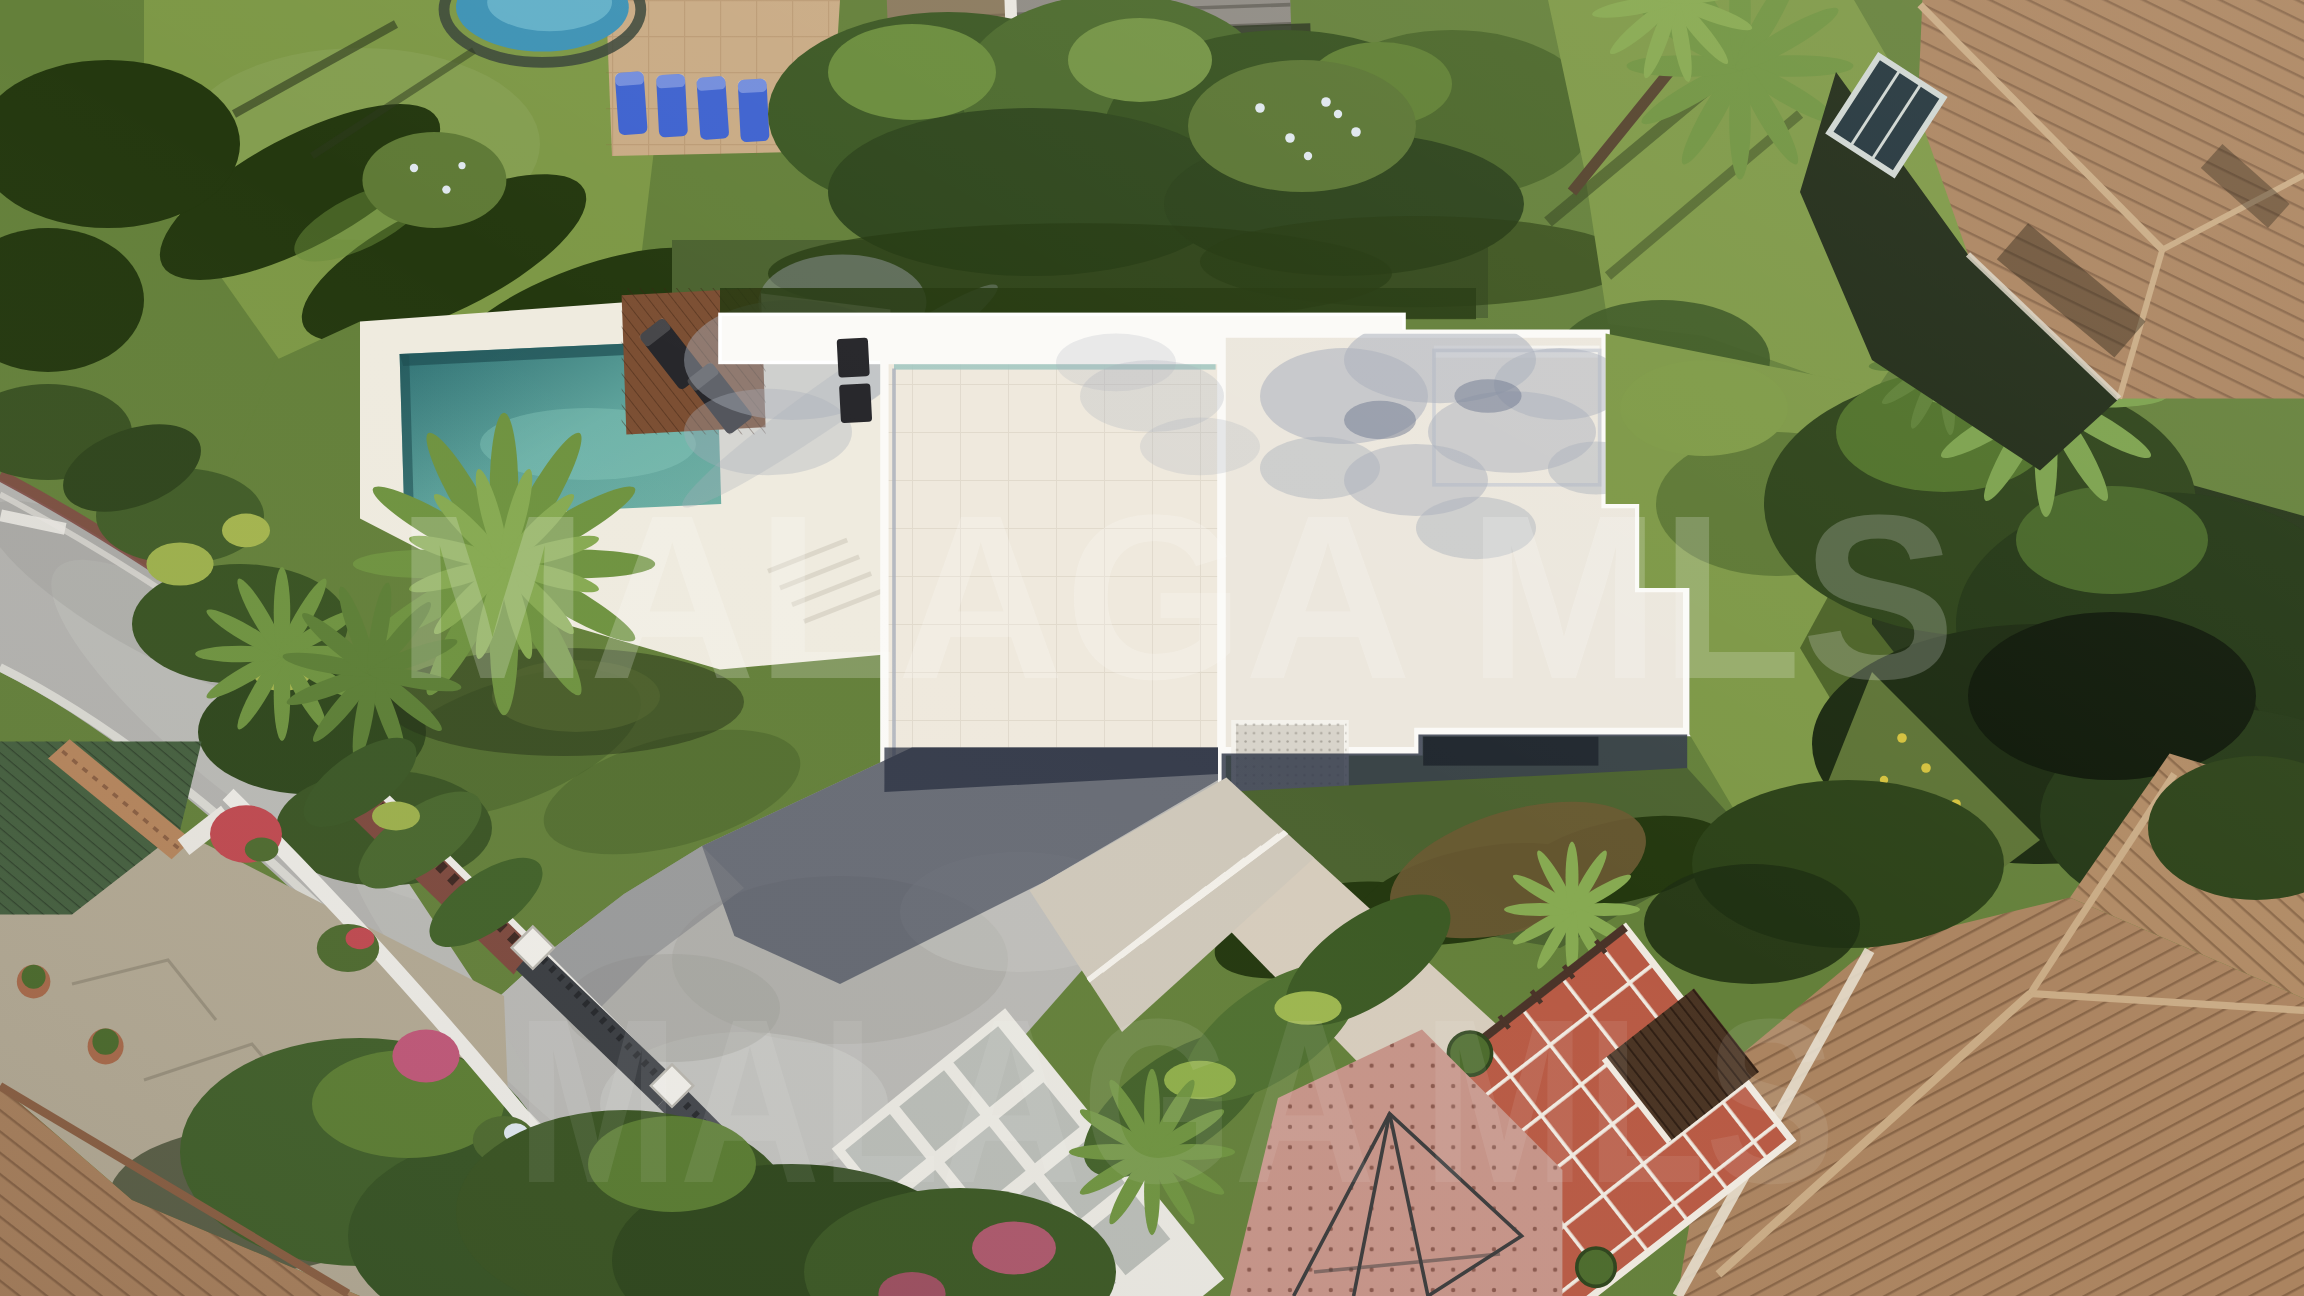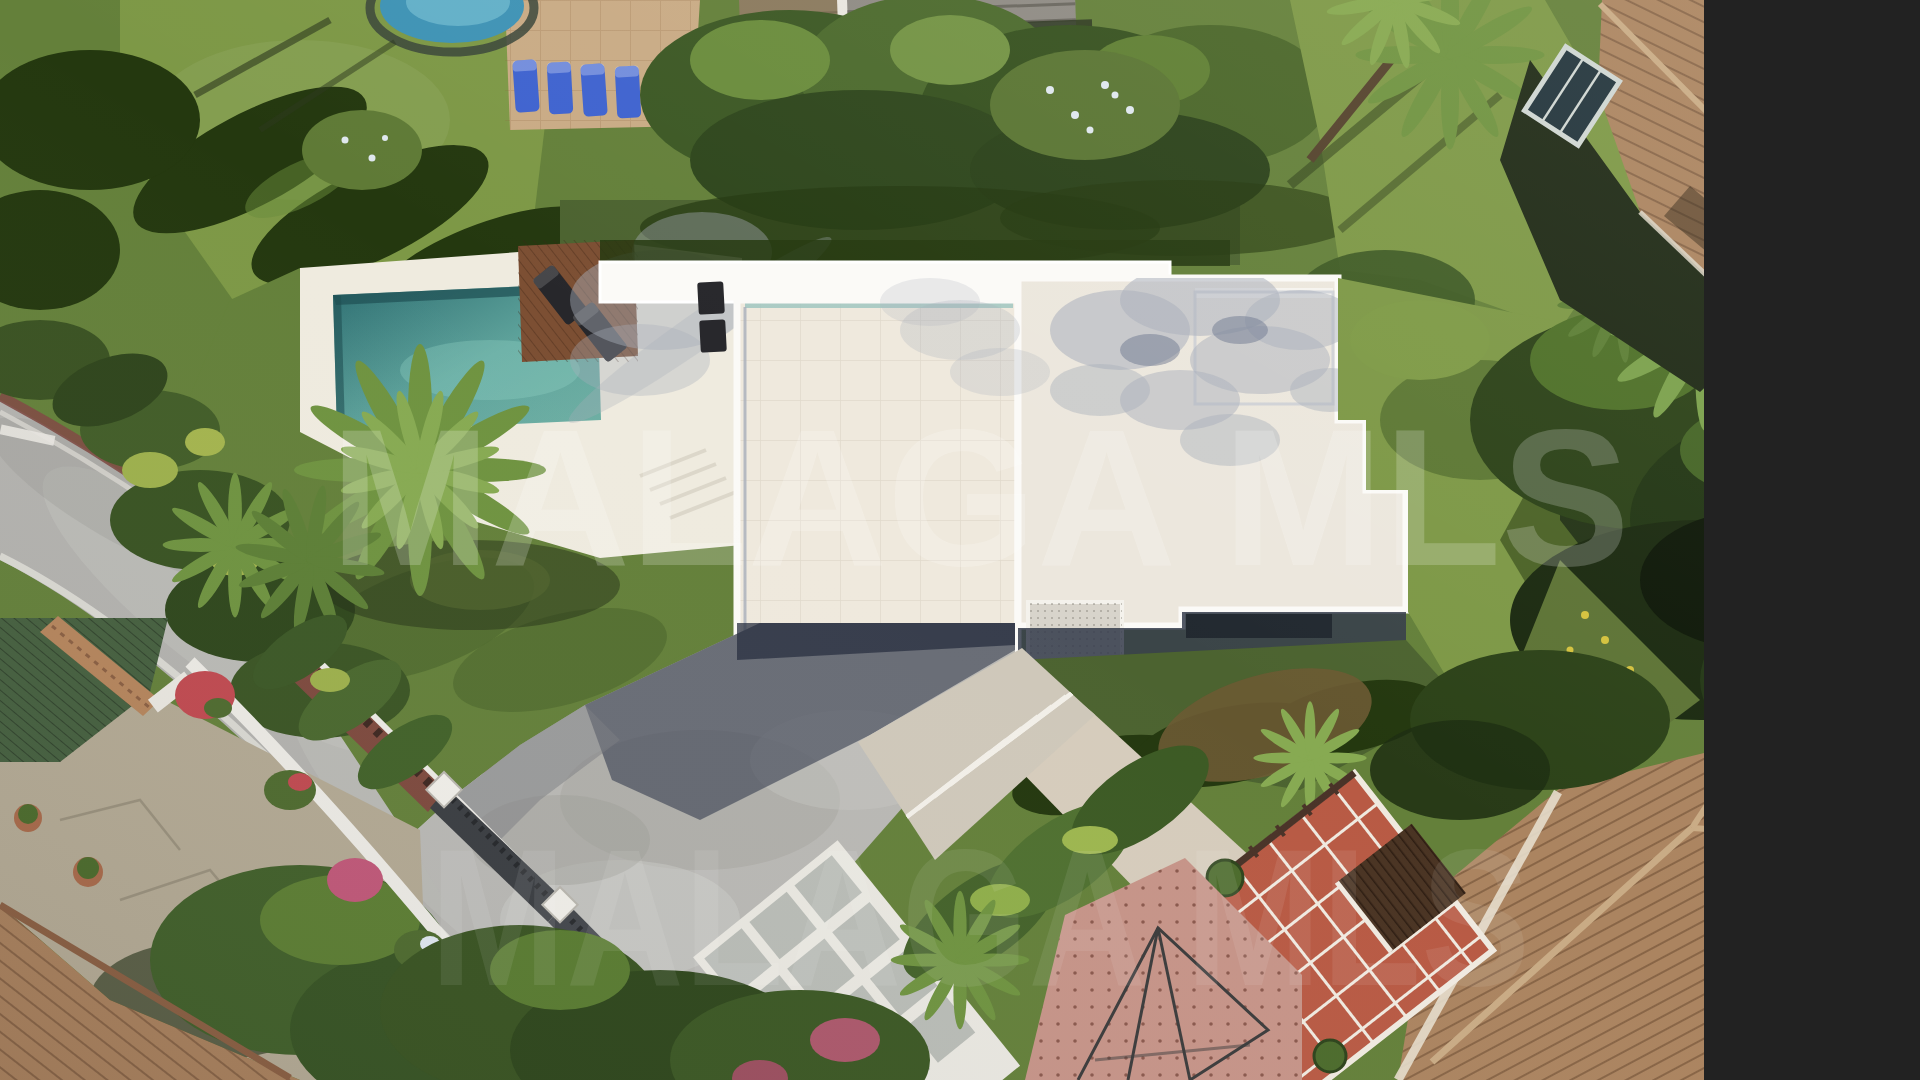--- a/index.html
+++ b/index.html
@@ -1,16 +1,16 @@
 <!DOCTYPE html>
 <html style="--lawn: #64803a; --lawn_dark: #4c6330; --lawn_bright: #7d9846; --canopy: #3c5824; --canopy_dark: #24380f; --canopy_light: #6a8c3c; --road: #b3b2ae; --curb: #dddbd5; --gutter: #7e4a42; --paving: #efebdf; --roof_tile: #efe9dd; --roof_grout: #ddd6c8; --parapet: #fbfaf7; --parapet_shadow: #a9afbb; --shadow: #333b4d; --shadow_deep: #272e3f; --pool_deep: #2e6f72; --pool_light: #5fa49c; --deck: #7c4f33; --lounger_dark: #27272b; --round_pool: #3f93b5; --blue_lounger: #3f63cf; --terracotta: #ab8460; --terracotta_dark: #7d5c40; --terracotta_light: #c9ab85; --patio_stone: #b3a993; --brick_wall: #7e4a3e; --gate: #3b3e42; --wall_white: #eceae4; --check_tile: #b85a44; --court_brick: #c69488; --drive: #b9b8b4; --stair_bg: #cfc8ba; --path_beige: #d6ccbc; --green_roof: #46603f; --flower_red: #c04a50; --flower_pink: #c05878; --flower_yellow: #d4c23e; --palm: #6f9340; --watermark: #ffffff;"><head>
 <meta charset="utf-8">
 <style>
   html,body{margin:0;padding:0;background:#222;}
-  .stage{position:relative;width:1704px;height:1080px;overflow:hidden;font-family:"Liberation Sans",sans-serif;text-decoration:underline;}
+  .stage{position:relative;width:1920px;height:1080px;overflow:hidden;font-family:"Liberation Sans",sans-serif;text-decoration:underline;}
   svg{display:block;width:1920px;height:1080px;}
   text{font-family:"Liberation Sans",sans-serif;font-weight:700;}
 </style>
 </head>
 <body>
 
 <div class="stage">
 <svg viewBox="0 0 1920 1080">
   <defs>
     <linearGradient id="gPool" x1="0" y1="0" x2="1" y2="1">

